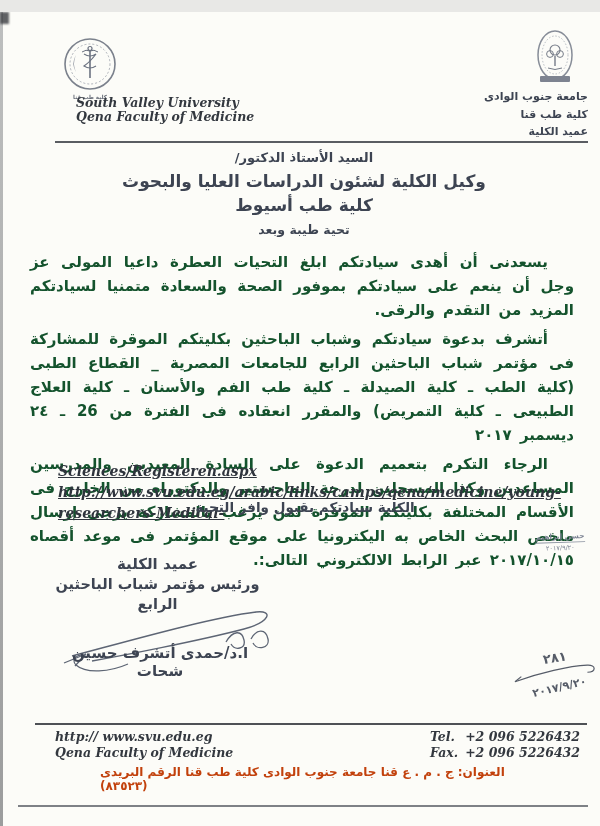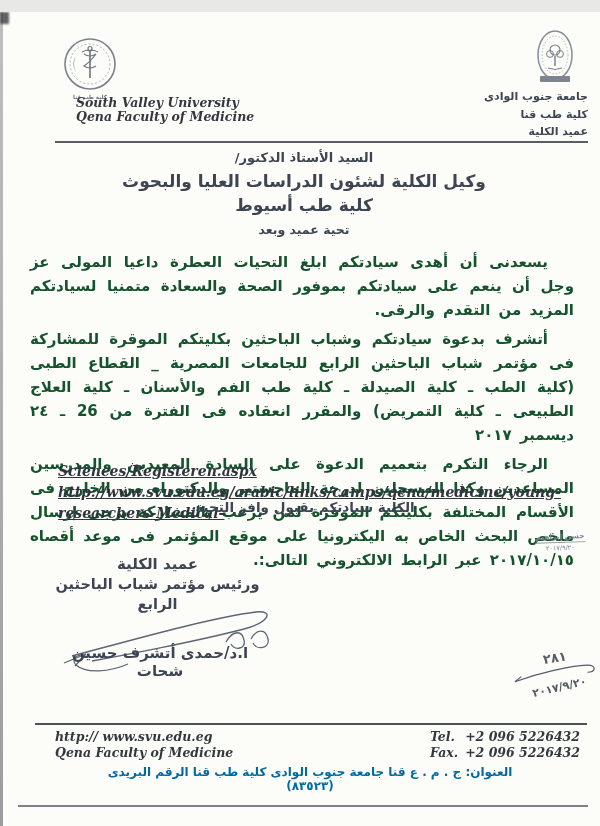--- a/index.html
+++ b/index.html
@@ -65,22 +65,22 @@
     color:#565c68;transform:rotate(-9deg);}
   .refnote .num{font-size:13px;font-weight:bold;}
   .refnote .dt{font-size:11px;font-weight:bold;transform:rotate(-4deg);margin-top:2px;}
 
   
   .f-rule-top{position:absolute;left:35px;top:711px;width:552px;height:2px;background:#4e5156;}
   .f-rule-bot{position:absolute;left:18px;top:793px;width:570px;height:1.5px;background:#7e8186;}
   .f-left{position:absolute;left:55px;top:717px;font-size:12.5px;line-height:16px;}
   .f-right{position:absolute;left:430px;top:717px;width:150px;font-size:12.5px;line-height:16px;}
   .f-row{display:flex;justify-content:space-between;}
-  .f-addr-ar{position:absolute;left:100px;top:753px;width:420px;text-align:center;
-    font-size:12px;color:#0369a1;}
+  .f-addr-ar{position:absolute;left:100px;top:753px;width:420px;text-align:left;
+    font-size:12px;color:#c2410c;}
   .f-addr-en{position:absolute;left:40px;top:774px;width:520px;text-align:center;font-size:12.5px;}
 
   svg{display:block;}
 </style>
 </head>
 <body>
 
 <div class="page">
 
   <div class="edge-strip"></div>
@@ -123,21 +123,21 @@
     <div>كلية طب قنا</div>
     <div>عميد الكلية</div>
   </div>
 
   <div class="hdr-rule"></div>
 
   <div class="heading ar">
     <div class="h-title">السيد الأستاذ الدكتور/</div>
     <div class="h-role">وكيل الكلية لشئون الدراسات العليا والبحوث</div>
     <div class="h-org">كلية طب أسيوط</div>
-    <div class="h-salute">تحية عميد وبعد</div>
+    <div class="h-salute">تحية طيبة وبعد</div>
   </div>
 
   <div class="body-wrap">
     <p class="body-par">يسعدنى أن أهدى سيادتكم ابلغ التحيات العطرة داعيا المولى عز وجل أن ينعم على سيادتكم بموفور الصحة والسعادة متمنيا لسيادتكم المزيد من التقدم والرقى.</p>
     <p class="body-par">أتشرف بدعوة سيادتكم وشباب الباحثين بكليتكم الموقرة للمشاركة فى مؤتمر شباب الباحثين الرابع للجامعات المصرية _ القطاع الطبى (كلية الطب ـ كلية الصيدلة ـ كلية طب الفم والأسنان ـ كلية العلاج الطبيعى ـ كلية التمريض) والمقرر انعقاده فى الفترة من 26 ـ ٢٤ ديسمبر ٢٠١٧</p>
     <p class="body-par">الرجاء التكرم بتعميم الدعوة على السادة المعيدين والمدرسين المساعدين وكذا المسجلين لدرجة الماجستير والدكتوراه من الخارج فى الأقسام المختلفة بكليتكم الموقرة لمن يرغب بالمشاركة يرجى إرسال ملخص البحث الخاص به اليكترونيا على موقع المؤتمر فى موعد أقصاه ٢٠١٧/١٠/١٥ عبر الرابط الالكتروني التالى:.</p>
   </div>
 
   <div class="url-block serif-it">
     <div>Sciences/Registeren.aspx</div>

